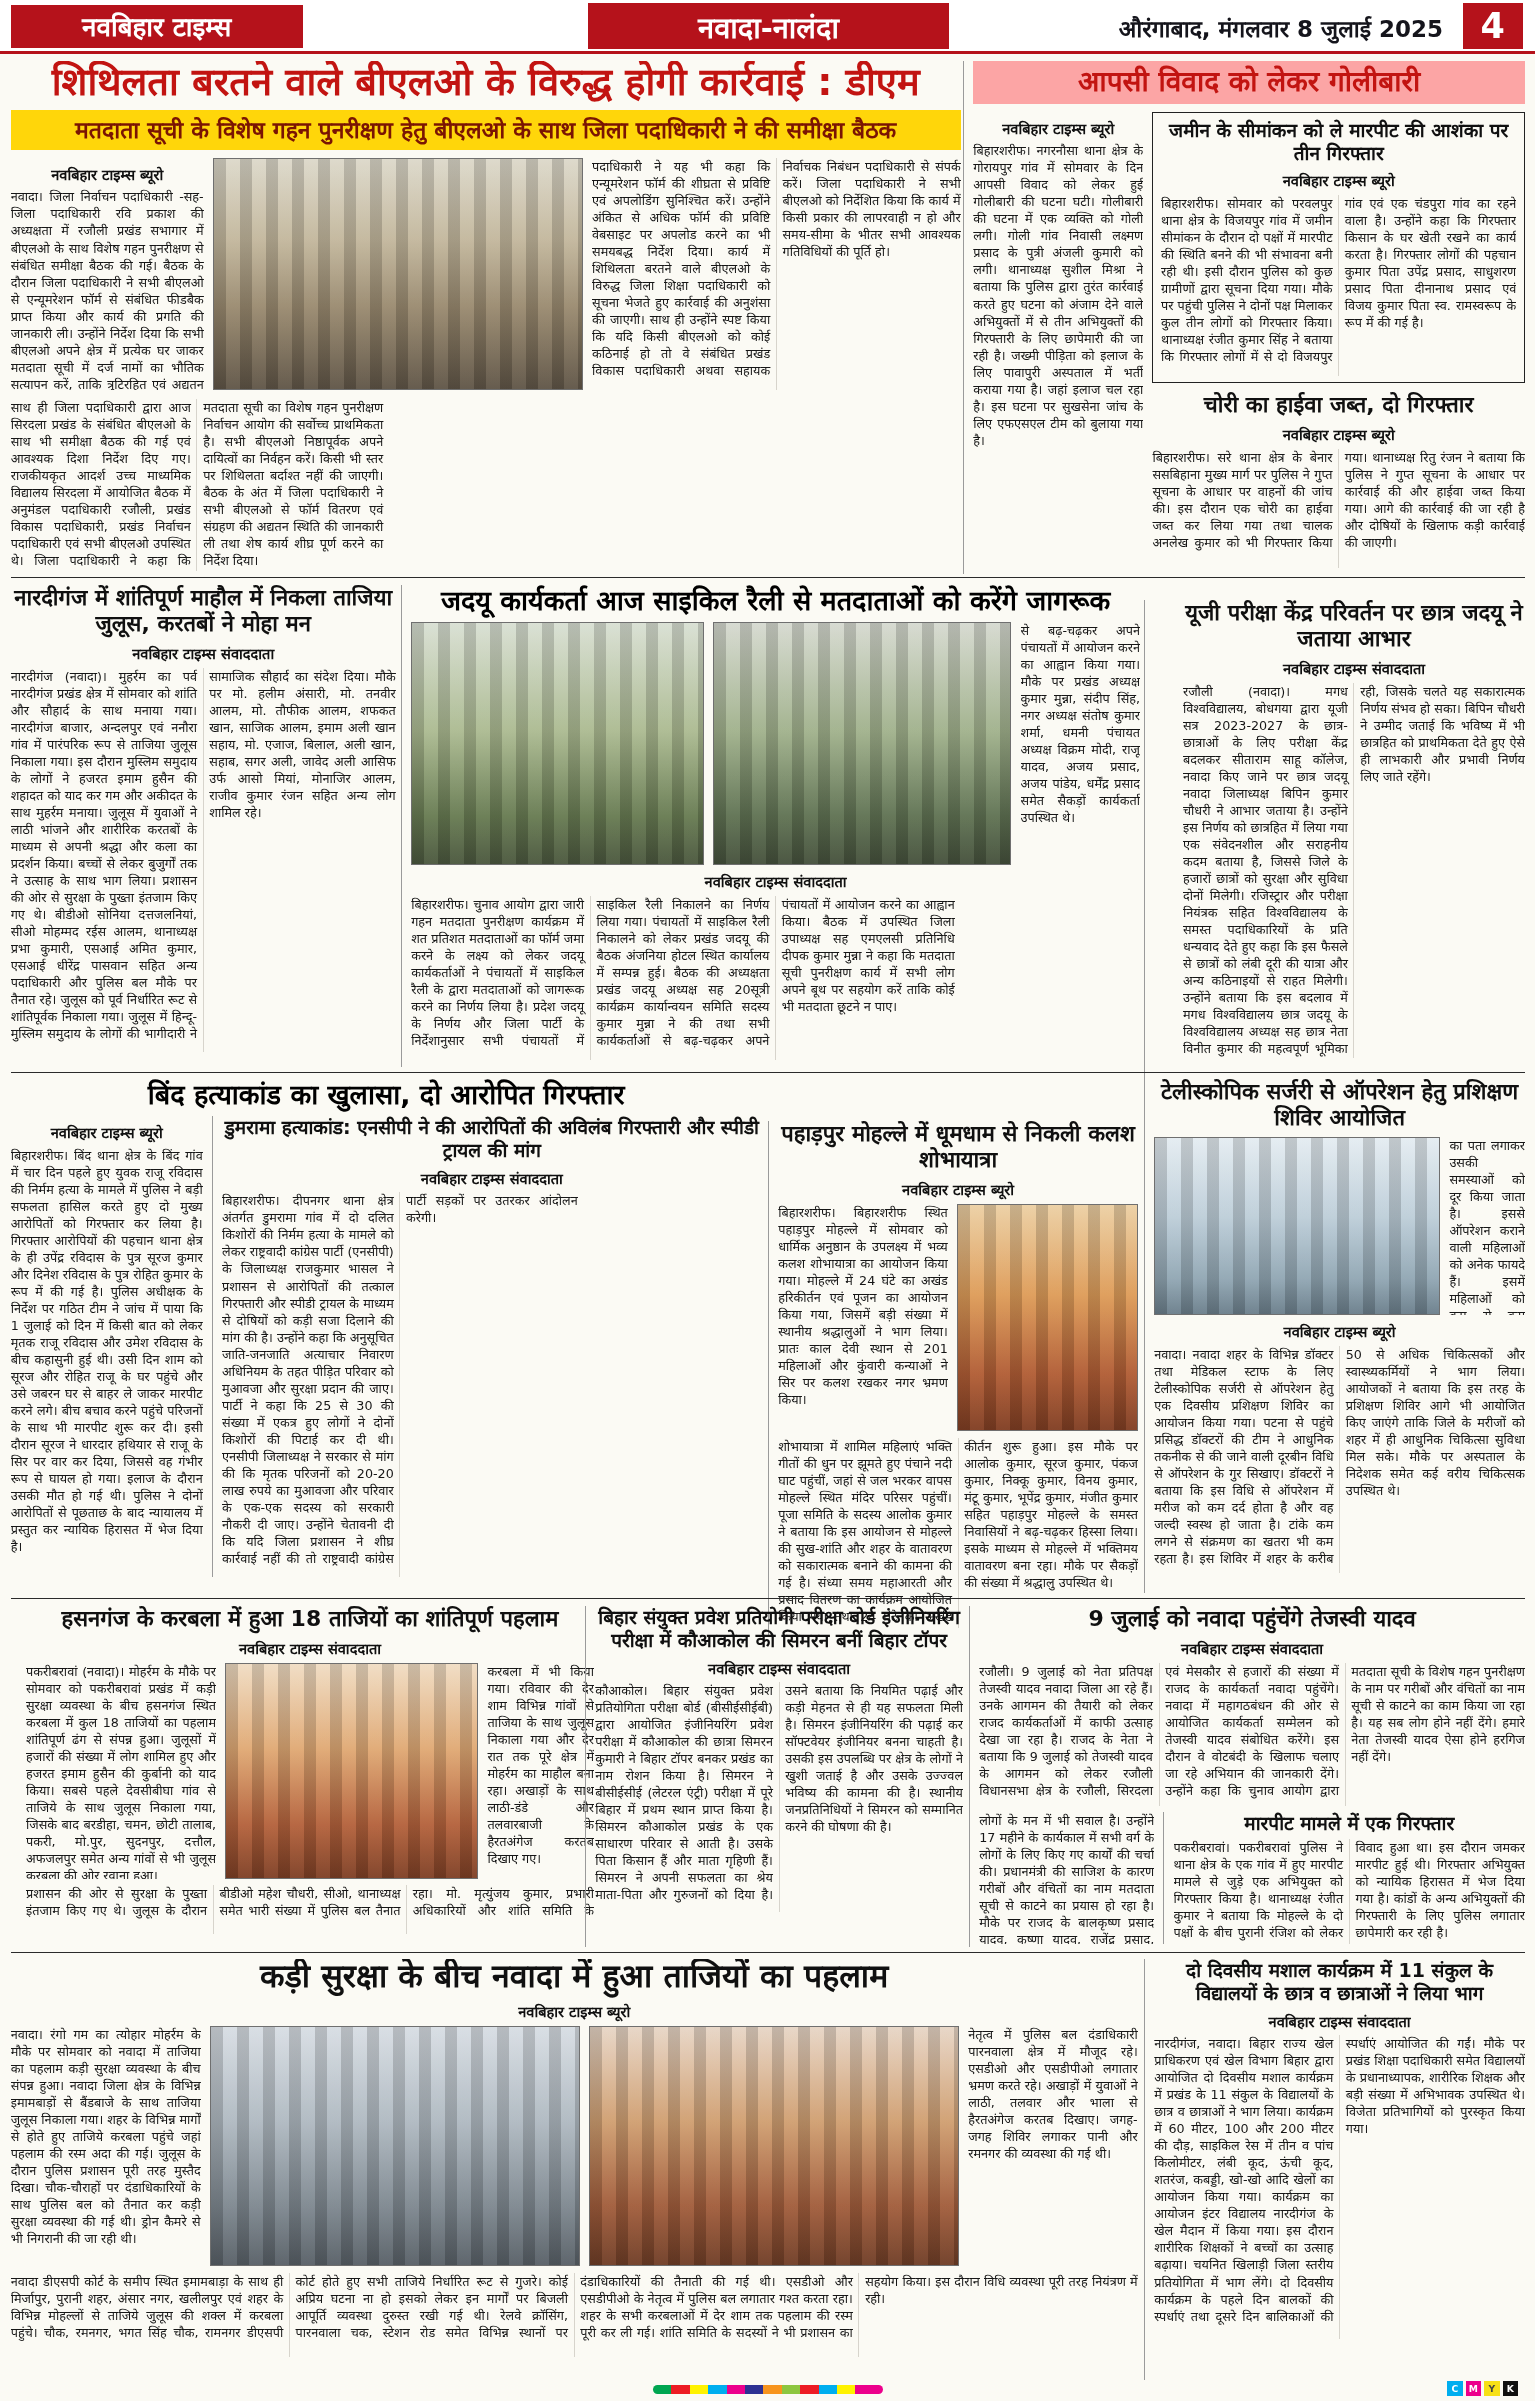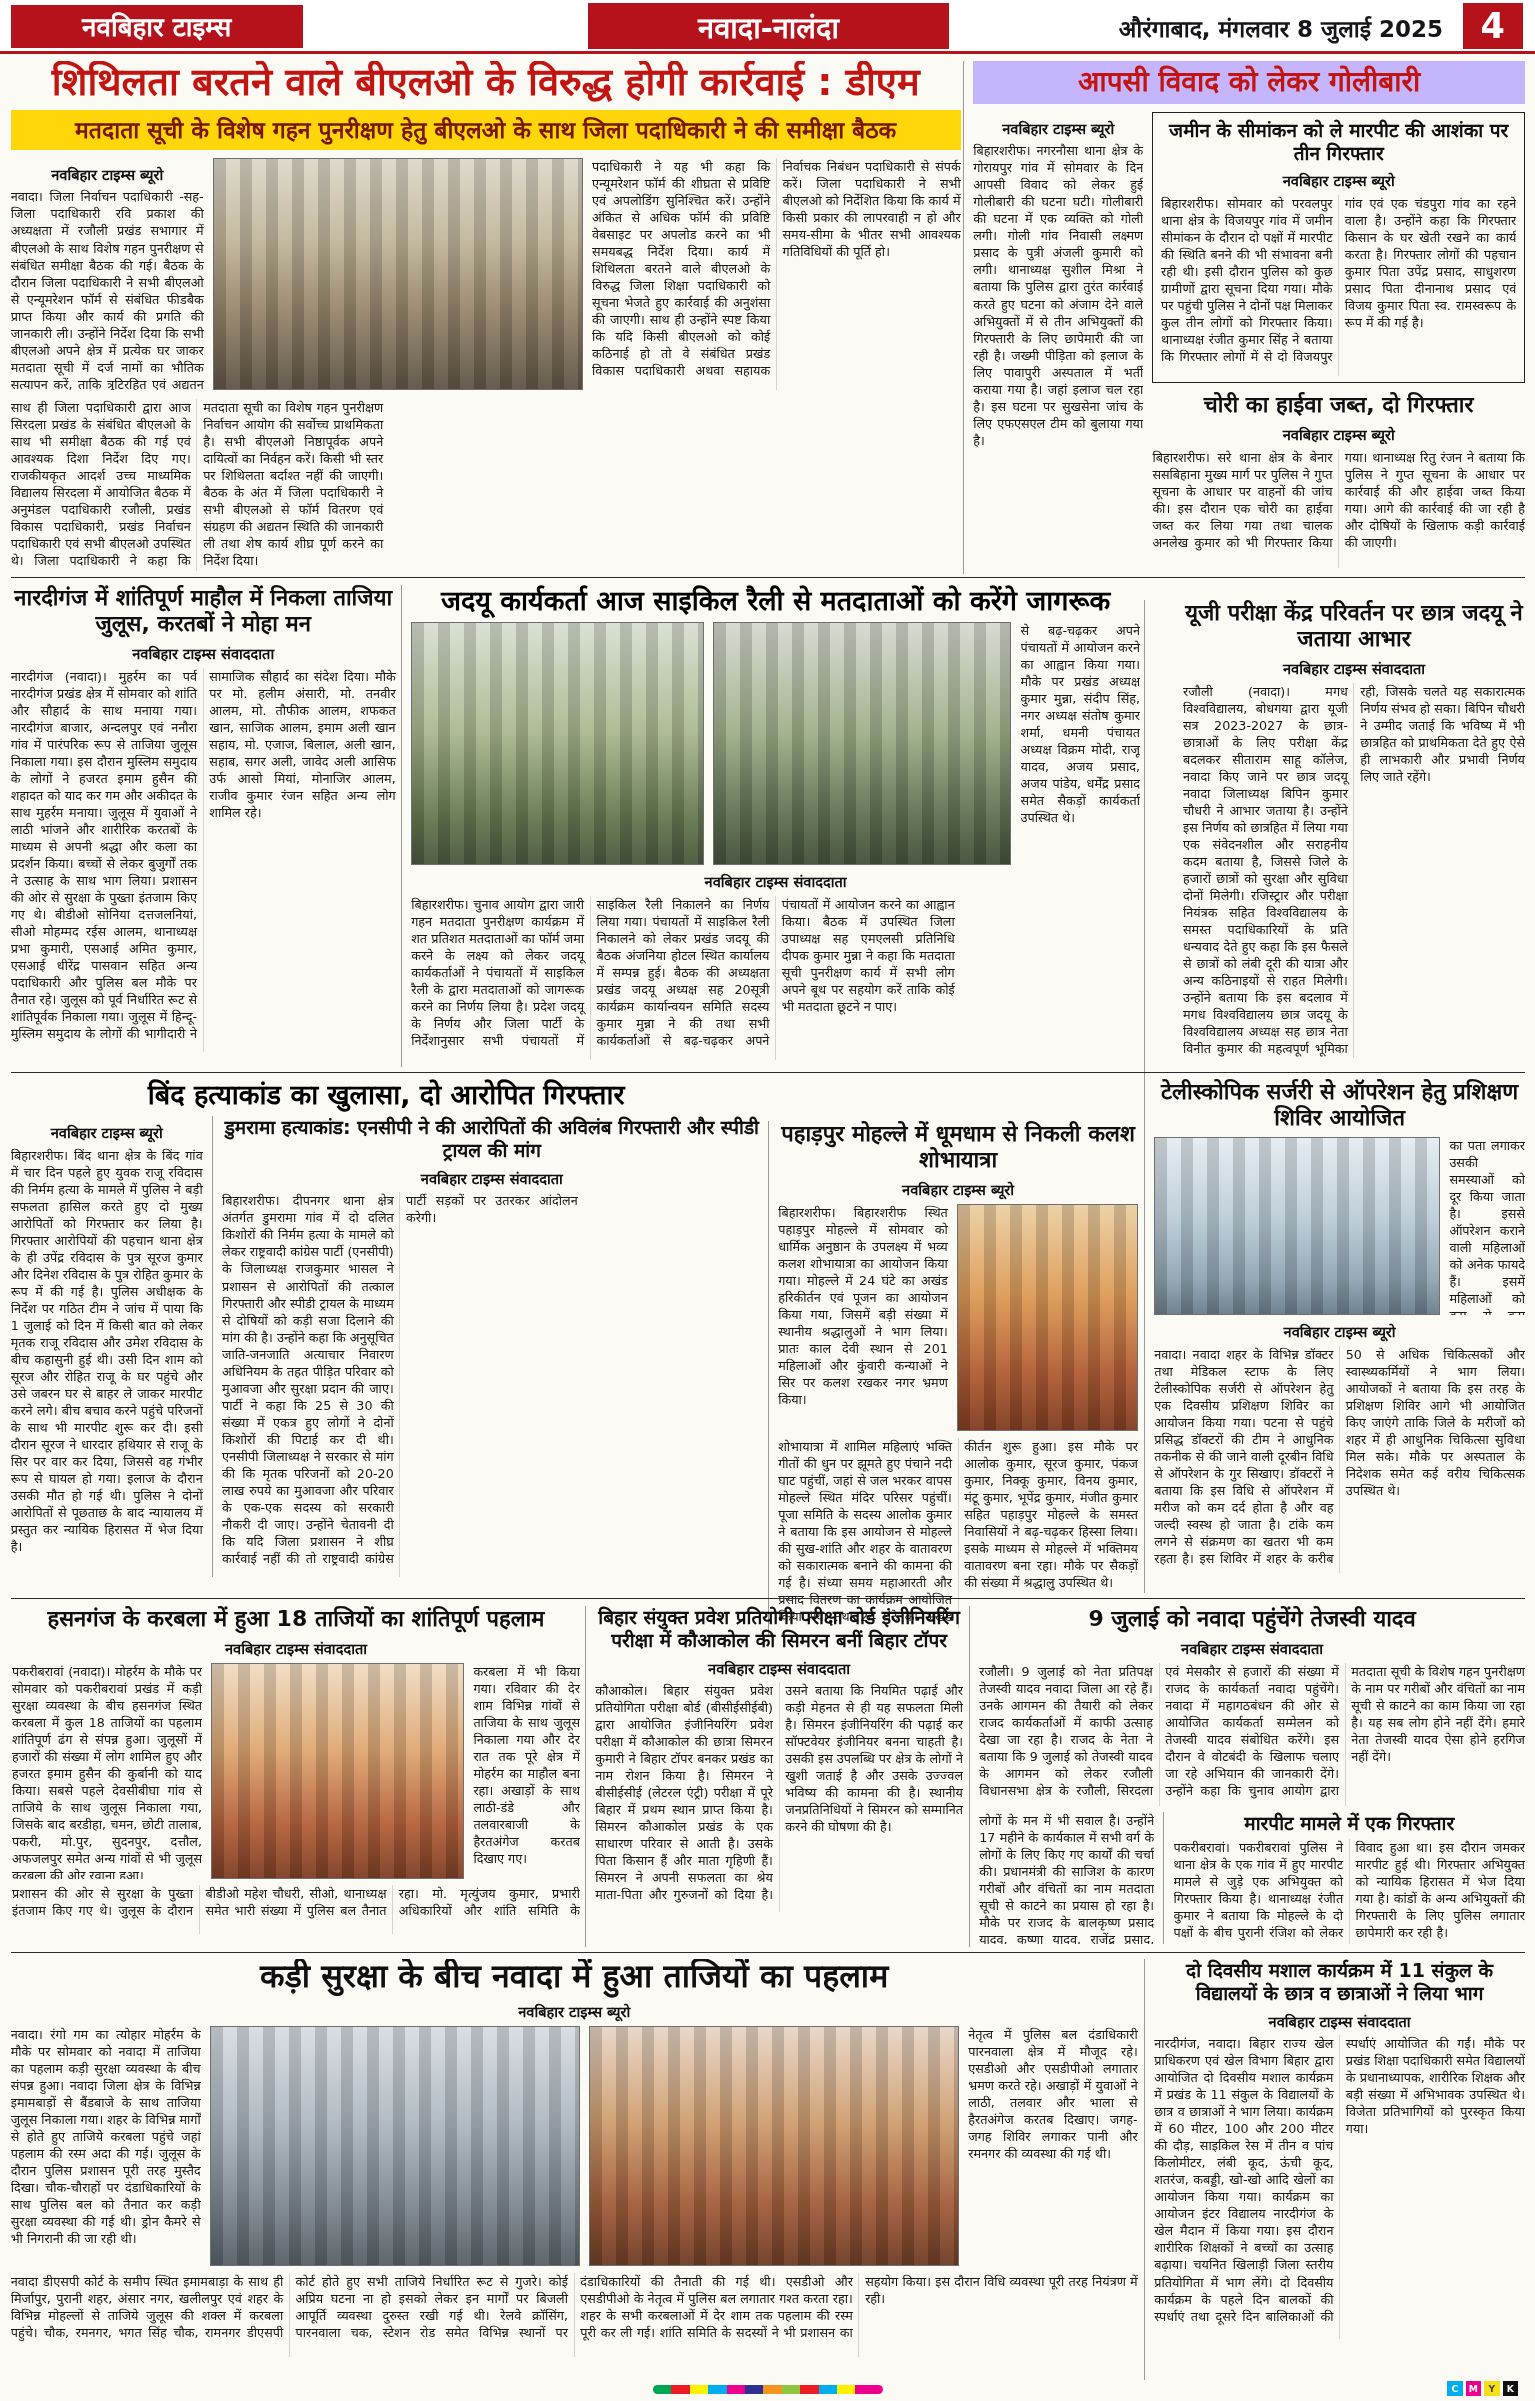--- a/index.html
+++ b/index.html
@@ -22,21 +22,21 @@
   
   .art { position:absolute; overflow:hidden; }
   .vleft { border-left:0.8px solid #9a9a9a; padding-left:9.2px; }
   .headline-red-lg { color:#c21411; font-size:38px; font-weight:800; text-align:center; line-height:1.12; }
   .headline-black-xl { color:#101010; font-size:32px; font-weight:800; text-align:center; line-height:1.12; }
   .h-black-lg { color:#000000; font-size:27px; font-weight:800; text-align:center; line-height:1.15; }
   .h-black-md { color:#101010; font-size:22px; font-weight:800; text-align:center; line-height:1.18; }
   .h-black-sm { color:#101010; font-size:19px; font-weight:800; text-align:center; line-height:1.2; }
   .yellow-strip { background:#ffd60a; color:#7a1403; font-size:23px; font-weight:800; text-align:center;
     padding:7px 4.6px; margin-top:6.1px; line-height:1.15; }
-  .yellow-headline { background:#c4b5fd; color:#c21411; font-size:28px; font-weight:800; text-align:center;
+  .yellow-headline { background:#fca5a5; color:#c21411; font-size:28px; font-weight:800; text-align:center;
     padding:6.1px 4.6px; line-height:1.1; }
   .byline { font-size:14.6px; font-weight:bold; text-align:center; margin:6.1px 0 4.6px; color:#101010; }
   .body-text { font-size:12.7px; line-height:1.34; text-align:justify; color:#161616; }
   .clip { overflow:hidden; min-height:0; }
   .c2 { column-count:2; } .c3 { column-count:3; } .c4 { column-count:4; } .c5 { column-count:5; }
   .c2,.c3,.c4,.c5 { column-gap:12.3px; column-rule:0.8px solid #d7d4cc; column-fill:auto; }
   .row { display:flex; gap:9.2px; }
   .flexcol { display:flex; flex-direction:column; min-height:0; }
   .boxed { border:1.5px solid #222; padding:6.1px 7.7px; }
   
@@ -167,21 +167,21 @@
     <div class="row" style="height:178px; margin-top:6.1px;">
       <div class="photo photo-medical" style="width:286px; height:178px;"></div>
       <div class="body-text clip" style="flex:1;">का पता लगाकर उसकी समस्याओं को दूर किया जाता है। इससे ऑपरेशन कराने वाली महिलाओं को अनेक फायदे हैं। इसमें महिलाओं को कम से कम जख्म होता है, ना ज्यादा दिनों तक हॉस्पिटल रहने की आवश्यकता पड़ती है और ना ज्यादा खर्च।</div>
     </div>
     <div class="byline">नवबिहार टाइम्स ब्यूरो</div>
     <div class="body-text c2 clip" style="height:227px;">नवादा। नवादा शहर के विभिन्न डॉक्टर तथा मेडिकल स्टाफ के लिए टेलीस्कोपिक सर्जरी से ऑपरेशन हेतु एक दिवसीय प्रशिक्षण शिविर का आयोजन किया गया। पटना से पहुंचे प्रसिद्ध डॉक्टरों की टीम ने आधुनिक तकनीक से की जाने वाली दूरबीन विधि से ऑपरेशन के गुर सिखाए। डॉक्टरों ने बताया कि इस विधि से ऑपरेशन में मरीज को कम दर्द होता है और वह जल्दी स्वस्थ हो जाता है। टांके कम लगने से संक्रमण का खतरा भी कम रहता है। इस शिविर में शहर के करीब 50 से अधिक चिकित्सकों और स्वास्थ्यकर्मियों ने भाग लिया। आयोजकों ने बताया कि इस तरह के प्रशिक्षण शिविर आगे भी आयोजित किए जाएंगे ताकि जिले के मरीजों को शहर में ही आधुनिक चिकित्सा सुविधा मिल सके। मौके पर अस्पताल के निदेशक समेत कई वरीय चिकित्सक उपस्थित थे।</div>
   </section>
 
   <div class="hrule" style="top:1598px;"></div>
 
-  <section class="art" style="left:12px; top:1606px; width:568px; height:341px;">
+  <section class="art" style="left:26px; top:1606px; width:568px; height:341px;">
     <h2 class="h-black-md">हसनगंज के करबला में हुआ 18 ताजियों का शांतिपूर्ण पहलाम</h2>
     <div class="byline">नवबिहार टाइम्स संवाददाता</div>
     <div class="row" style="height:216px;">
       <div class="body-text clip" style="width:190px;">पकरीबरावां (नवादा)। मोहर्रम के मौके पर सोमवार को पकरीबरावां प्रखंड में कड़ी सुरक्षा व्यवस्था के बीच हसनगंज स्थित करबला में कुल 18 ताजियों का पहलाम शांतिपूर्ण ढंग से संपन्न हुआ। जुलूसों में हजारों की संख्या में लोग शामिल हुए और हजरत इमाम हुसैन की कुर्बानी को याद किया। सबसे पहले देवसीबीघा गांव से ताजिये के साथ जुलूस निकाला गया, जिसके बाद बरडीहा, चमन, छोटी तालाब, पकरी, मो.पुर, सुदनपुर, दत्तौल, अफजलपुर समेत अन्य गांवों से भी जुलूस करबला की ओर रवाना हुआ।</div>
       <div class="photo photo-tazia-a" style="width:253px; height:216px;"></div>
       <div class="body-text clip" style="flex:1;">करबला में भी किया गया। रविवार की देर शाम विभिन्न गांवों से ताजिया के साथ जुलूस निकाला गया और देर रात तक पूरे क्षेत्र में मोहर्रम का माहौल बना रहा। अखाड़ों के साथ लाठी-डंडे और तलवारबाजी के हैरतअंगेज करतब दिखाए गए।</div>
     </div>
     <div class="body-text c3 clip" style="height:49px; margin-top:6.1px;">प्रशासन की ओर से सुरक्षा के पुख्ता इंतजाम किए गए थे। जुलूस के दौरान बीडीओ महेश चौधरी, सीओ, थानाध्यक्ष समेत भारी संख्या में पुलिस बल तैनात रहा। मो. मृत्युंजय कुमार, प्रभारी अधिकारियों और शांति समिति के अधिकारियों ने विधि व्यवस्था का जायजा लिया। सभी ताजियों का पहलाम हसनगंज करबला में शांतिपूर्वक सम्पन्न हुआ।</div>
   </section>
 

